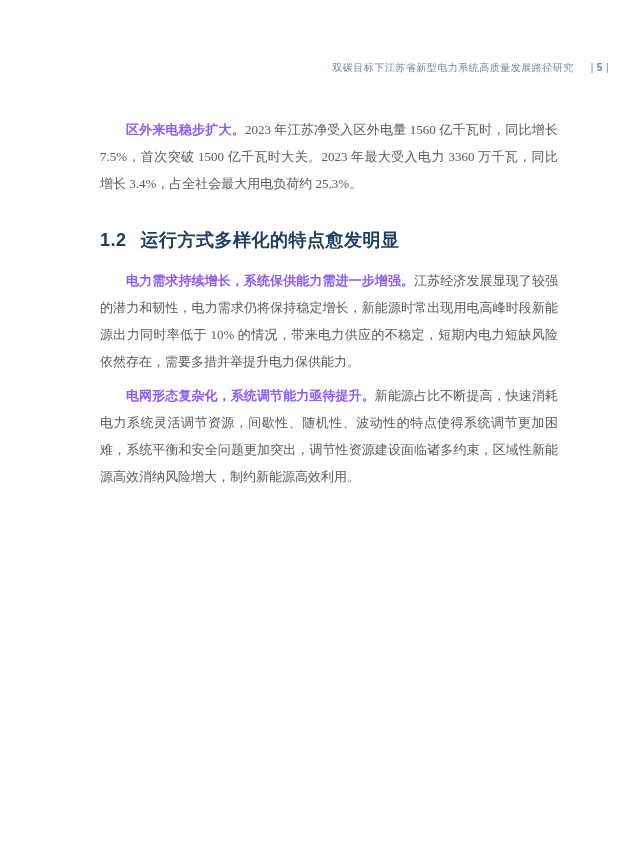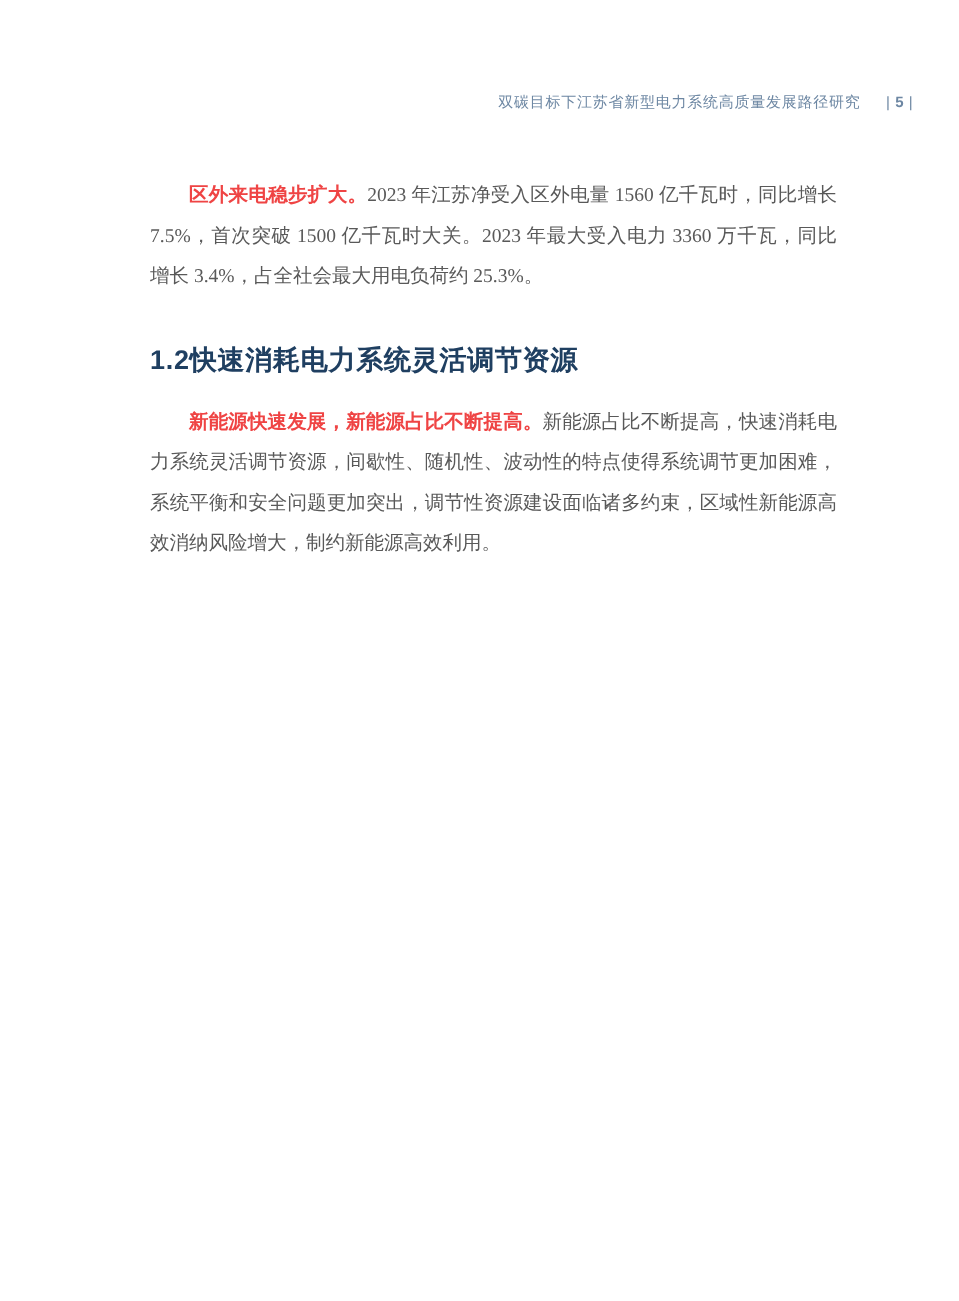--- a/index.html
+++ b/index.html
@@ -36,49 +36,50 @@
   p.para {
     font-size: 13px;
     line-height: 27px;
     color: #595959;
     text-align: justify;
     text-indent: 2em;
     margin: 0 0 7px 0;
   }
   p.para .lead {
     font-weight: bold;
-    color: #ef4444;
+    color: #8b5cf6;
     font-family: "Liberation Sans", "DejaVu Sans", sans-serif;
   }
   h2.section-heading {
     margin: 31px 0 15px 0;
     font-size: 18px;
     font-weight: bold;
     color: #1f3f61;
     font-family: "Liberation Sans", "DejaVu Sans", sans-serif;
     letter-spacing: 0.5px;
   }
-  h2.section-heading .sec-num { margin-right: 0; }
+  h2.section-heading .sec-num { margin-right: 14px; }
 </style>
 </head>
 <body>
 
 <div class="page">
 
   <div class="page-header">
     <span class="hdr-title">双碳目标下江苏省新型电力系统高质量发展路径研究</span><span class="pgnum-group"><span class="bar">|</span><span class="pgnum">5</span><span class="bar">|</span></span>
   </div>
 
   <div class="content">
 
     <p class="para"><span class="lead">区外来电稳步扩大。</span><span>2023 年江苏净受入区外电量 1560 亿千瓦时，同比增长 7.5%，首次突破 1500 亿千瓦时大关。2023 年最大受入电力 3360 万千瓦，同比增长 3.4%，占全社会最大用电负荷约 25.3%。</span></p>
 
 
-    <h2 class="section-heading"><span class="sec-num">1.2</span><span>快速消耗电力系统灵活调节资源</span></h2>
+    <h2 class="section-heading"><span class="sec-num">1.2</span><span>运行方式多样化的特点愈发明显</span></h2>
 
 
+    <p class="para"><span class="lead">电力需求持续增长，系统保供能力需进一步增强。</span><span>江苏经济发展显现了较强的潜力和韧性，电力需求仍将保持稳定增长，新能源时常出现用电高峰时段新能源出力同时率低于 10% 的情况，带来电力供应的不稳定，短期内电力短缺风险依然存在，需要多措并举提升电力保供能力。</span></p>
 
-    <p class="para"><span class="lead">新能源快速发展，新能源占比不断提高。</span><span>新能源占比不断提高，快速消耗电力系统灵活调节资源，间歇性、随机性、波动性的特点使得系统调节更加困难，系统平衡和安全问题更加突出，调节性资源建设面临诸多约束，区域性新能源高效消纳风险增大，制约新能源高效利用。</span></p>
+    <p class="para"><span class="lead">电网形态复杂化，系统调节能力亟待提升。</span><span>新能源占比不断提高，快速消耗电力系统灵活调节资源，间歇性、随机性、波动性的特点使得系统调节更加困难，系统平衡和安全问题更加突出，调节性资源建设面临诸多约束，区域性新能源高效消纳风险增大，制约新能源高效利用。</span></p>
 
 
   </div>
 
 </div>
 
 </body></html>

